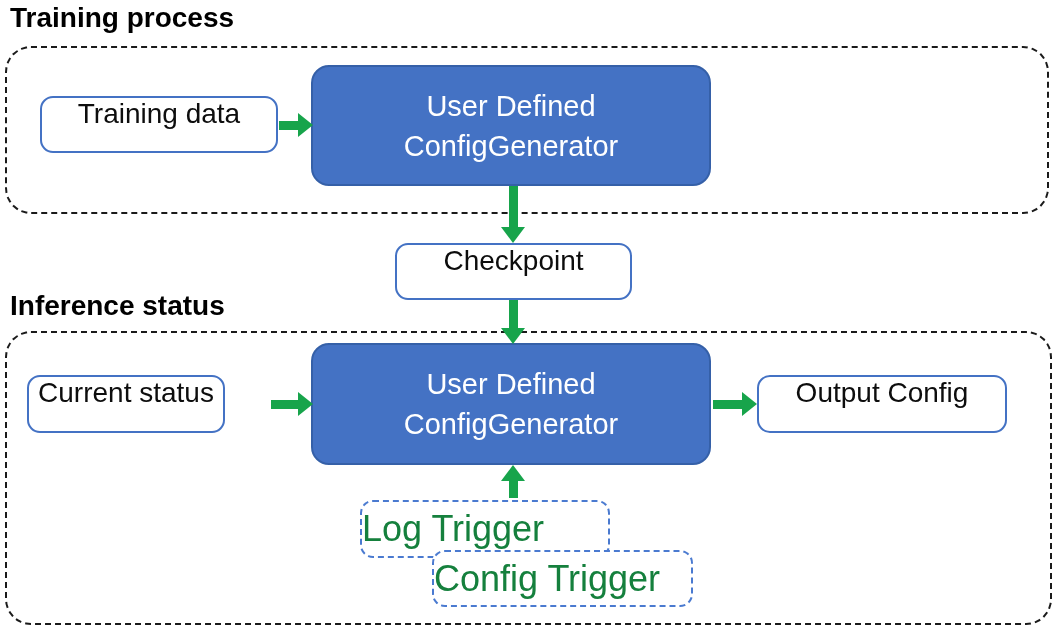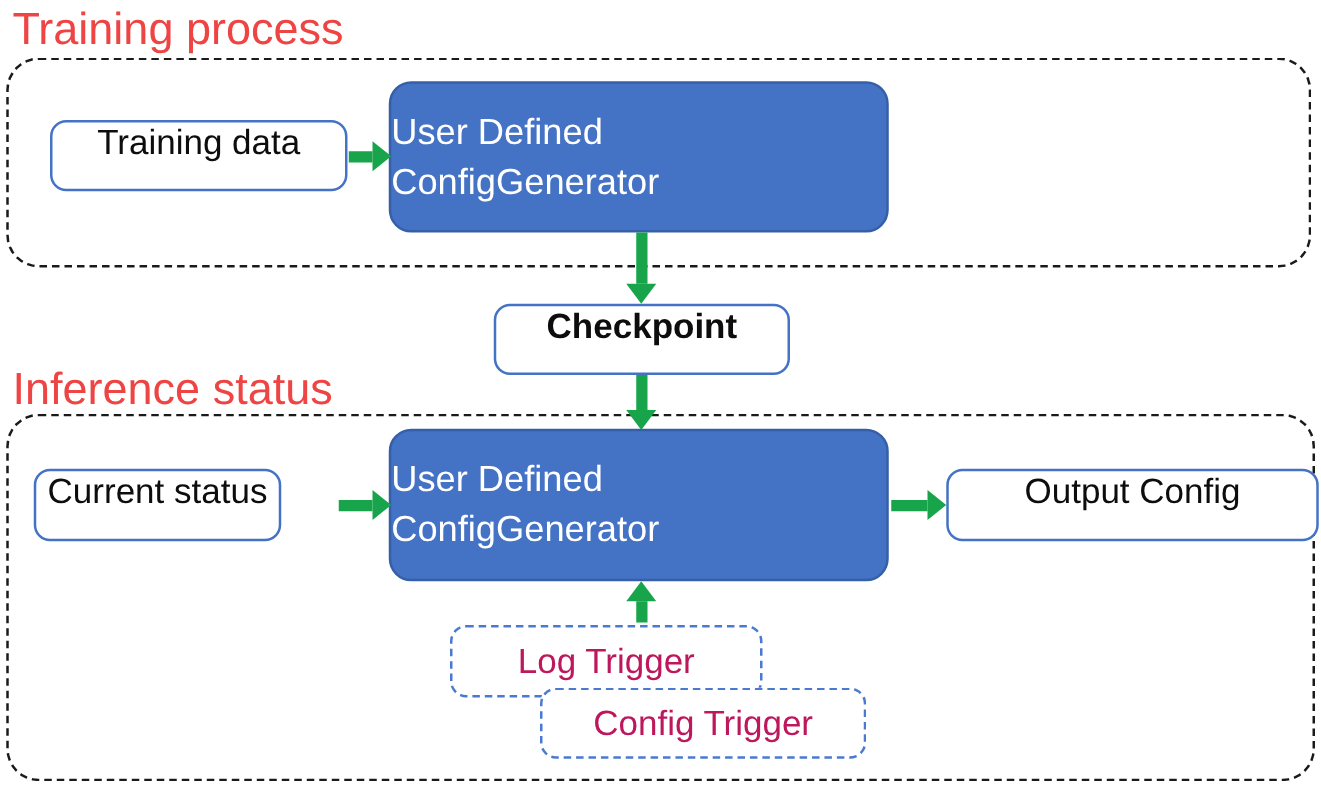--- a/index.html
+++ b/index.html
@@ -9,23 +9,23 @@
   .canvas {
     position: relative;
     width: 1057px;
     height: 631px;
     background: #ffffff;
     overflow: hidden;
   }
 
   .section-label {
     position: absolute;
-    font-size: 36px;
-    font-weight: 400;
-    color: #ef4444;
+    font-size: 28px;
+    font-weight: 700;
+    color: #000000;
     letter-spacing: 0px;
   }
 
   .dashed-container {
     position: absolute;
     border: 2px dashed #1a1a1a;
     border-radius: 26px;
     background: transparent;
   }
 
@@ -42,38 +42,37 @@
     white-space: nowrap;
   }
 
   .blue-box {
     position: absolute;
     background: #4472c4;
     border: 2px solid #3560a8;
     border-radius: 18px;
     display: flex;
     flex-direction: column;
-    align-items: flex-start;
+    align-items: center;
     justify-content: center;
     color: #ffffff;
     font-size: 29px;
     line-height: 40px;
     text-align: center;
   }
 
   .trigger-box {
     position: absolute;
     background: #ffffff;
     border: 2px dashed #4a7ad0;
     border-radius: 13px;
     display: flex;
     align-items: center;
-    justify-content: center;
-    font-size: 28px;
-    color: #be185d;
+    font-size: 36px;
+    color: #15803d;
     white-space: nowrap;
   }
 
   
   .arrow-h { position: absolute; display: flex; align-items: center; }
   .arrow-h .stem { height: 9px; background: #17a44b; flex: 1 1 auto; }
   .arrow-h .head {
     width: 0; height: 0; flex: 0 0 auto;
     border-top: 12px solid transparent;
     border-bottom: 12px solid transparent;
@@ -94,27 +93,27 @@
     border-right: 12px solid transparent;
     border-bottom: 16px solid #17a44b;
   }
 
   
   #label-training   { left: 10px;  top: 2px; }
   #container-training { left: 5px; top: 46px; width: 1044px; height: 168px; }
   #box-training-data  { left: 40px; top: 96px;  width: 238px; height: 57px; }
   #box-generator-training { left: 311px; top: 65px; width: 400px; height: 121px; }
 
-  #box-checkpoint   { left: 395px; top: 243px; width: 237px; height: 57px; font-weight: bold; }
+  #box-checkpoint   { left: 395px; top: 243px; width: 237px; height: 57px; }
 
   #label-inference  { left: 10px; top: 290px; }
   #container-inference { left: 5px; top: 331px; width: 1047px; height: 294px; }
   #box-current-status { left: 27px; top: 375px; width: 198px; height: 58px; }
   #box-generator-inference { left: 311px; top: 343px; width: 400px; height: 122px; }
-  #box-output-config  { left: 757px; top: 375px; width: 298px; height: 58px; }
+  #box-output-config  { left: 757px; top: 375px; width: 250px; height: 58px; }
   #box-log-trigger    { left: 360px; top: 500px; width: 250px; height: 58px; }
   #box-clock-trigger  { left: 432px; top: 550px; width: 261px; height: 57px; }
 
   #arrow-training-input   { left: 279px; top: 113px; width: 34px; height: 24px; }
   #arrow-to-checkpoint    { left: 501px; top: 186px; width: 24px; height: 57px; }
   #arrow-from-checkpoint  { left: 501px; top: 300px; width: 24px; height: 44px; }
   #arrow-inference-input  { left: 271px; top: 392px; width: 42px; height: 24px; }
   #arrow-inference-output { left: 713px; top: 392px; width: 44px; height: 24px; }
   #arrow-trigger-up       { left: 501px; top: 465px; width: 24px; height: 33px; }
 </style>

